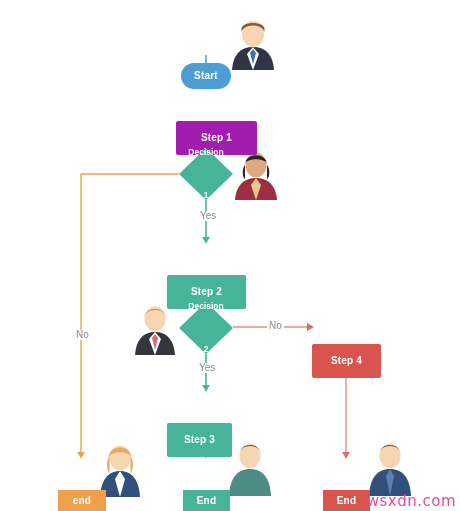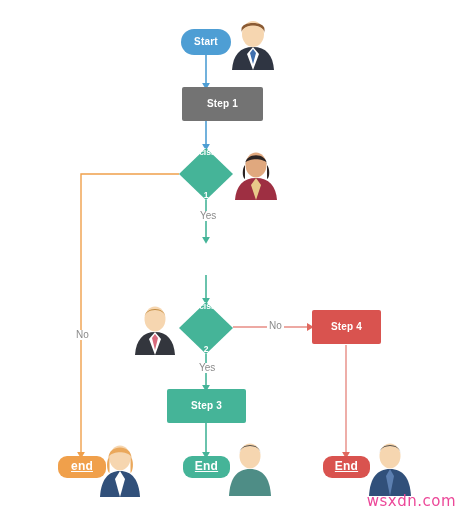--- a/index.html
+++ b/index.html
@@ -3,25 +3,25 @@
 <meta charset="utf-8">
 <style>
   html,body{margin:0;padding:0;background:#ffffff;}
   body{width:460px;height:511px;overflow:hidden;
        font-family:"Liberation Sans","DejaVu Sans",sans-serif;}
   #canvas{position:relative;width:460px;height:511px;background:#fff;}
   svg#wires{position:absolute;left:0;top:0;width:460px;height:511px;}
 
   .node{position:absolute;display:flex;align-items:center;justify-content:center;
         text-align:center;color:#ffffff;font-weight:bold;line-height:1.12;
-        letter-spacing:.2px;box-sizing:border-box;}
+        letter-spacing:.2px;box-sizing:border-box;margin-top:34px;}
 
   .rect{border-radius:2px;font-size:10px;}
   .pill{border-radius:13px;font-size:10px;}
-  .term{border-radius:9px;font-size:12px;text-decoration:underline;}
+  .term{border-radius:0;font-size:10px;}
 
   .diamond{position:absolute;}
   .diamond .dlabel{position:absolute;left:0;top:0;width:100%;height:100%;
         display:flex;flex-direction:column;align-items:center;justify-content:space-between;
         color:#fff;font-size:8.5px;font-weight:bold;line-height:1.25;}
 
   .edge-label{position:absolute;font-size:10px;color:#8b8b8b;font-weight:normal;
         background:#fff;padding:0 2px;line-height:1;}
 
   .avatar{position:absolute;}
@@ -110,46 +110,49 @@
     <path d="M24 33 C11 33 4 42 3 60 L45 60 C44 42 37 33 24 33 z" fill="#31507a"></path>
     <path d="M24 33 L20 40 L24 60 L28 40 z" fill="#5c7fb0"></path>
     <ellipse cx="24" cy="20" rx="10.5" ry="12.5" fill="#f6d6b0"></ellipse>
     <path d="M13 19 C13 6 35 6 35 19 C35 13 30 10 24 10 C18 10 13 13 13 19 z" fill="#22262b"></path>
   </svg>
 
   <div class="node pill" style="left:181px;top:29px;width:50px;height:26px;background:#4e9ed4;">
     <span>Start</span>
   </div>
 
-  <div class="node rect" style="left:182px;top:87px;width:81px;height:34px;background:#737373;">
+  <div class="node rect" style="left:176px;top:87px;width:81px;height:34px;background:#a21caf;">
     <span>Step 1</span>
   </div>
 
   <div class="diamond" style="left:178px;top:147px;width:56px;height:54px;">
     <svg width="56" height="54" viewBox="0 0 56 54">
       <polygon points="28,1 55,27 28,53 1,27" fill="#45b498"></polygon>
     </svg>
     <div class="dlabel">
       <span>Decision</span>
       <span>1</span>
     </div>
   </div>
 
+  <div class="node rect" style="left:167px;top:241px;width:79px;height:34px;background:#45b498;">
+    <span>Step 2</span>
+  </div>
 
   <div class="diamond" style="left:178px;top:301px;width:56px;height:54px;">
     <svg width="56" height="54" viewBox="0 0 56 54">
       <polygon points="28,1 55,27 28,53 1,27" fill="#45b498"></polygon>
     </svg>
     <div class="dlabel">
       <span>Decision</span>
       <span>2</span>
     </div>
   </div>
 
-  <div class="node rect" style="left:167px;top:389px;width:79px;height:34px;background:#45b498;">
+  <div class="node rect" style="left:167px;top:389px;width:65px;height:34px;background:#45b498;">
     <span>Step 3</span>
   </div>
 
   <div class="node rect" style="left:312px;top:310px;width:69px;height:34px;background:#d9534f;">
     <span>Step 4</span>
   </div>
 
   <div class="node term" style="left:58px;top:456px;width:48px;height:22px;background:#f0a04b;">
     <span>end</span>
   </div>

